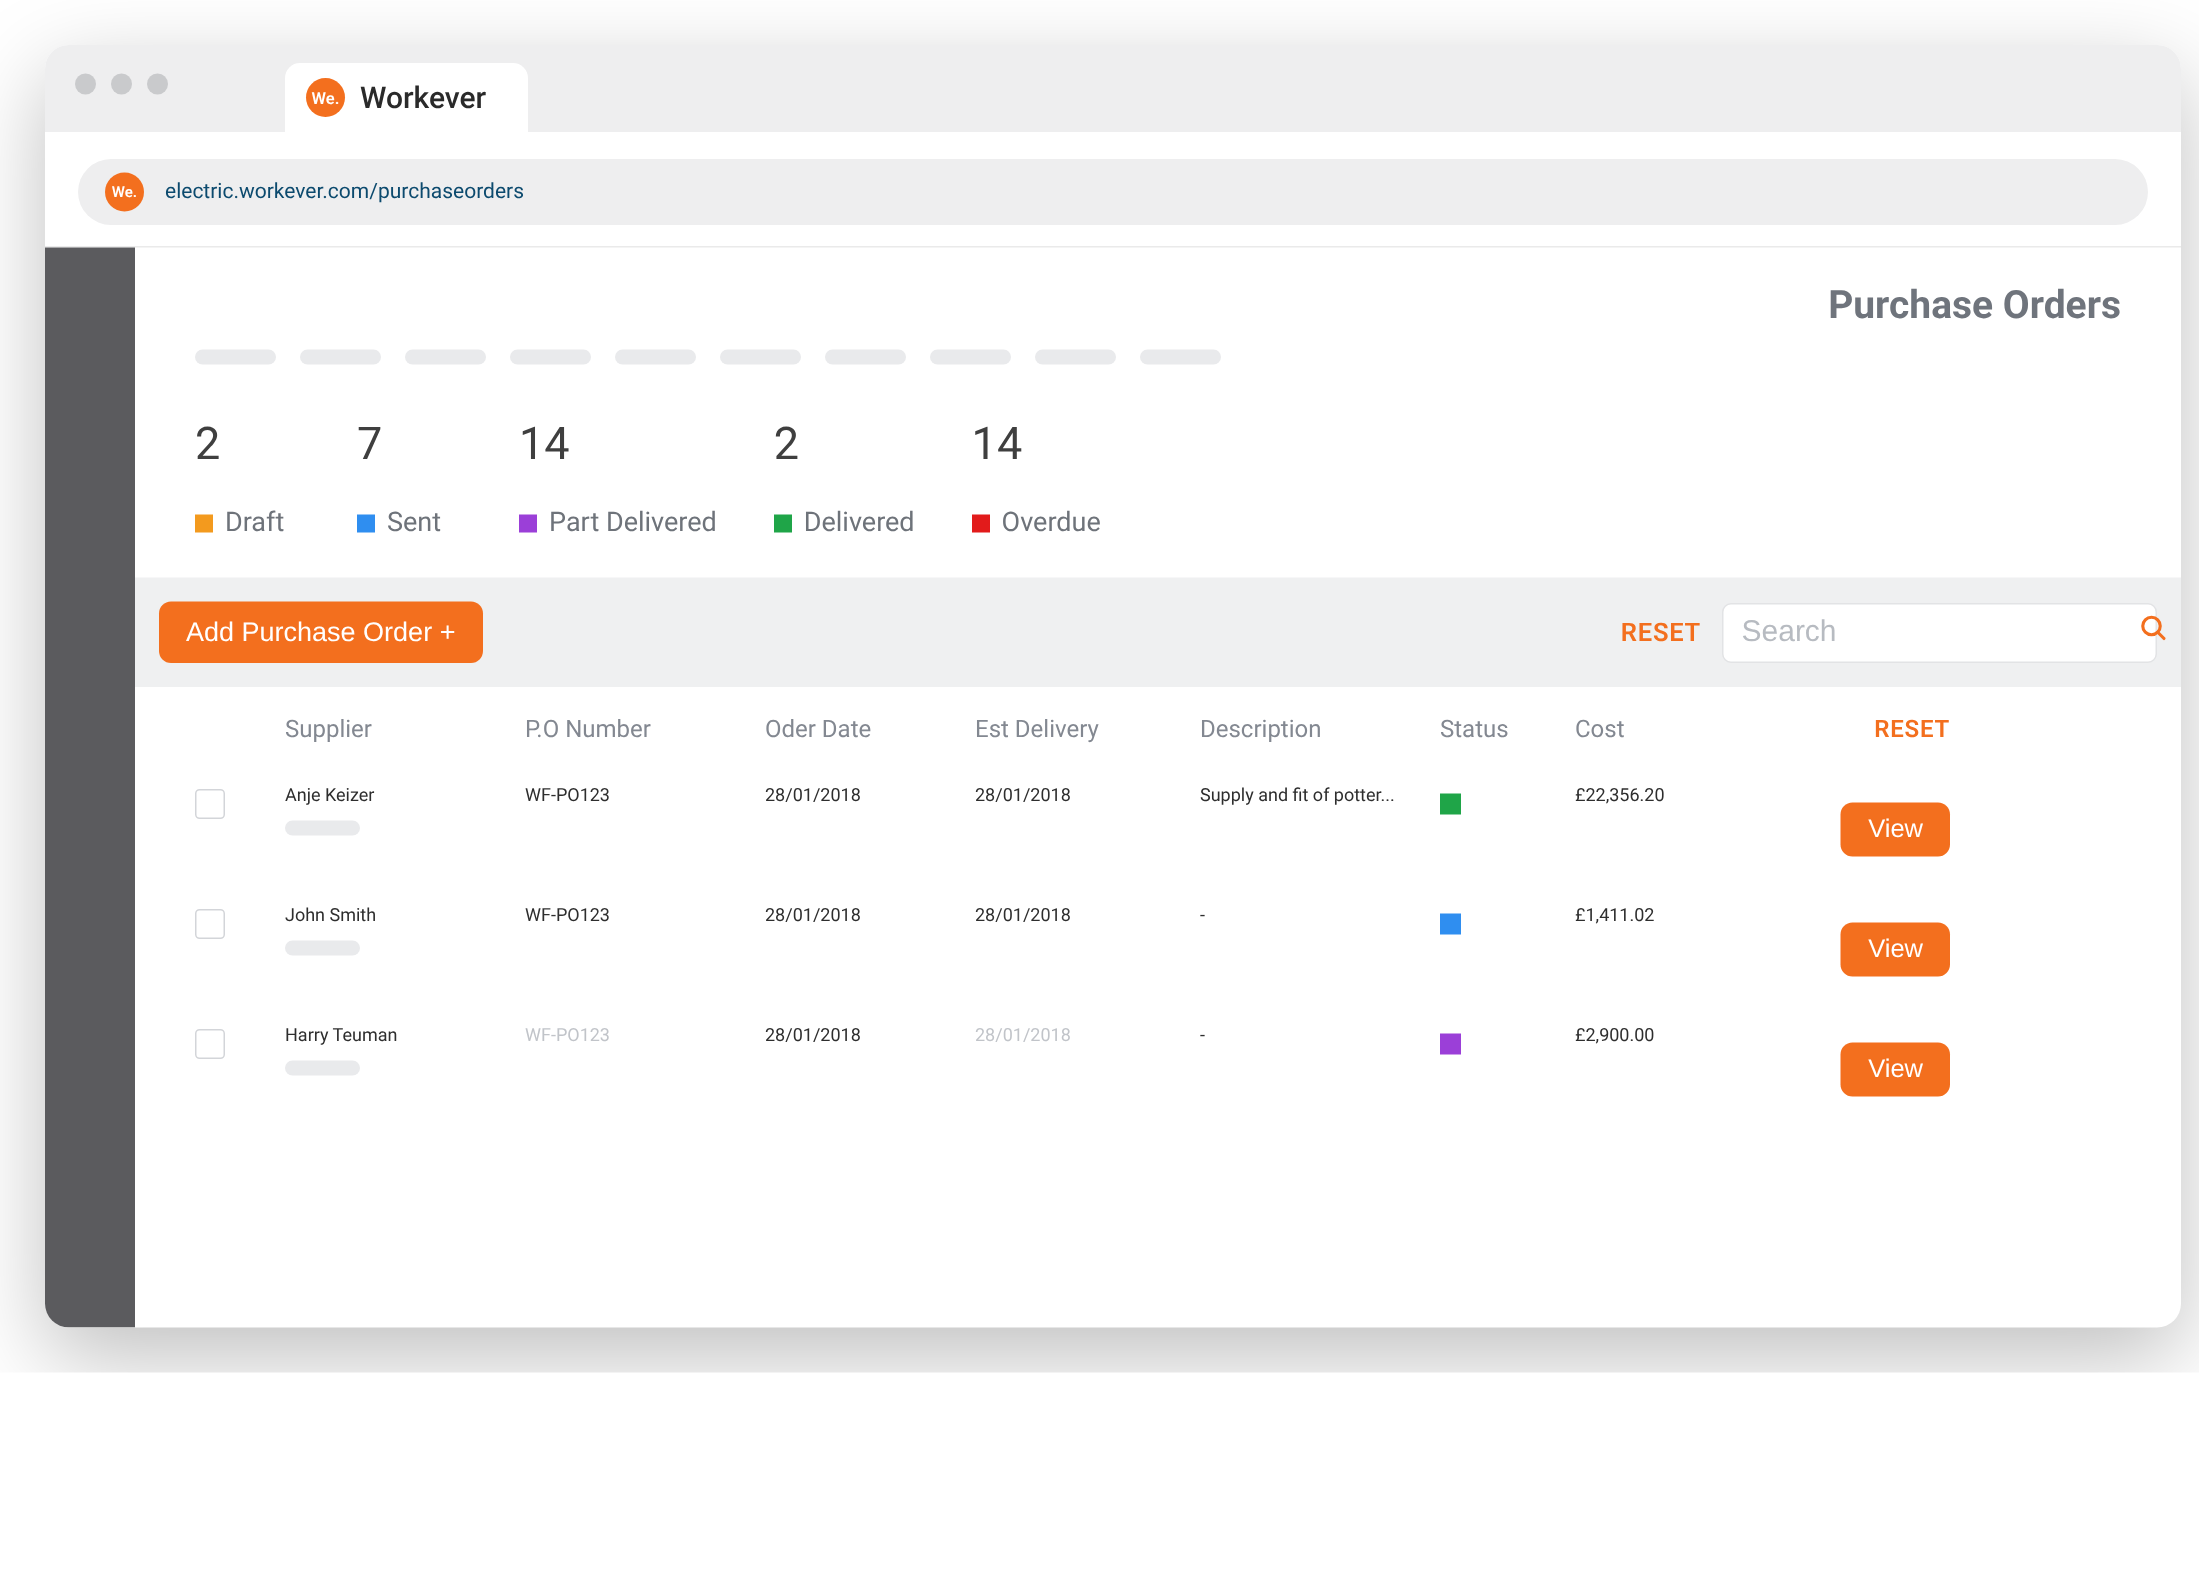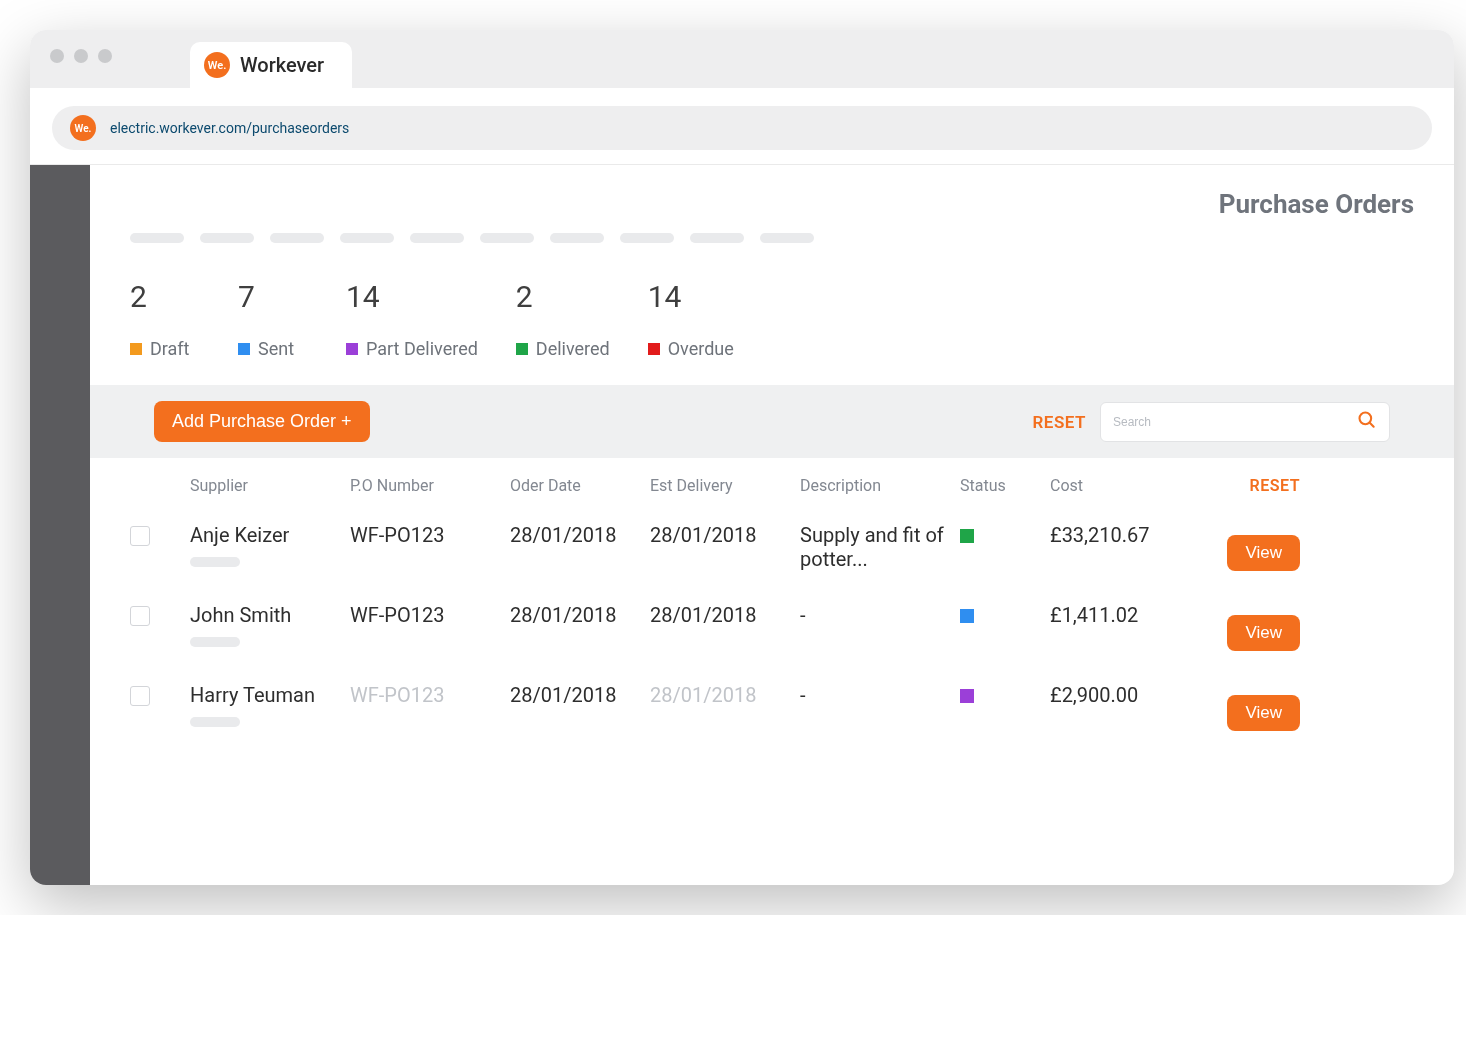--- a/index.html
+++ b/index.html
@@ -113,21 +113,21 @@
 }
 .stat-label-row {
   display: flex; align-items: center; gap: 8px; margin-top: 24px;
 }
 .swatch {
   width: 12px; height: 12px;
 }
 .stat-label { color: #6e737a; font-size: 18px; }
 .toolbar {
   background: #eff0f1;
-  padding: 16px 64px;
+  padding: 16px 16px;
   display: flex;
   align-items: center;
   gap: 14px;
 }
 .btn-primary {
   background: #f36f1e;
   color: #fff;
   border: none;
   border-radius: 8px;
   padding: 10px 18px;
@@ -146,21 +146,21 @@
   background: #fff;
   border: 1px solid #e2e3e5;
   border-radius: 6px;
   height: 40px;
   width: 290px;
   display: flex; align-items: center;
   padding: 0 12px;
 }
 .search-input {
   border: none; outline: none; flex: 1;
-  font-size: 12px; color: #be185d;
+  font-size: 20px; color: #be185d;
 }
 .search-input::placeholder { color: #b7bbc1; }
 .search-icon {
   color: #f36f1e;
   font-size: 18px;
 }
 .table-wrap {
   padding: 18px 40px 60px 40px;
 }
 .po-table {
@@ -187,21 +187,21 @@
 .po-row {
   padding: 14px 0 18px 0;
 }
 .checkbox {
   width: 20px; height: 20px;
   border: 1px solid #d3d5d9;
   border-radius: 3px;
   background: #fff;
   margin-top: 3px;
 }
-.cell { font-size: 20px; color: #2e2e2e; }
+.cell { font-size: 12px; color: #2e2e2e; }
 .cell.muted { color: #c1c4c9; }
 .supplier-sub {
   background: #e9eaec;
   border-radius: 6px;
   height: 10px; width: 50px;
   margin-top: 10px;
 }
 .status-sq { width: 14px; height: 14px; margin-top: 6px; }
 .view-btn {
   background: #f36f1e;
@@ -331,21 +331,21 @@
                   <div class="checkbox"></div>
                 </div>
                 <div class="cell">Anje Keizer<div class="supplier-sub"></div></div>
                 <div class="cell">WF-PO123</div>
                 <div class="cell">28/01/2018</div>
                 <div class="cell">28/01/2018</div>
                 <div class="cell">Supply and fit of potter...</div>
                 <div>
                   <div class="status-sq" style="background:#1fa548"></div>
                 </div>
-                <div class="cell">£33,210.67</div>
+                <div class="cell">£22,356.20</div>
                 <button class="view-btn">View</button>
               </div>
               <div class="po-row">
                 <div>
                   <div class="checkbox"></div>
                 </div>
                 <div class="cell">John Smith<div class="supplier-sub"></div></div>
                 <div class="cell">WF-PO123</div>
                 <div class="cell">28/01/2018</div>
                 <div class="cell">28/01/2018</div>

